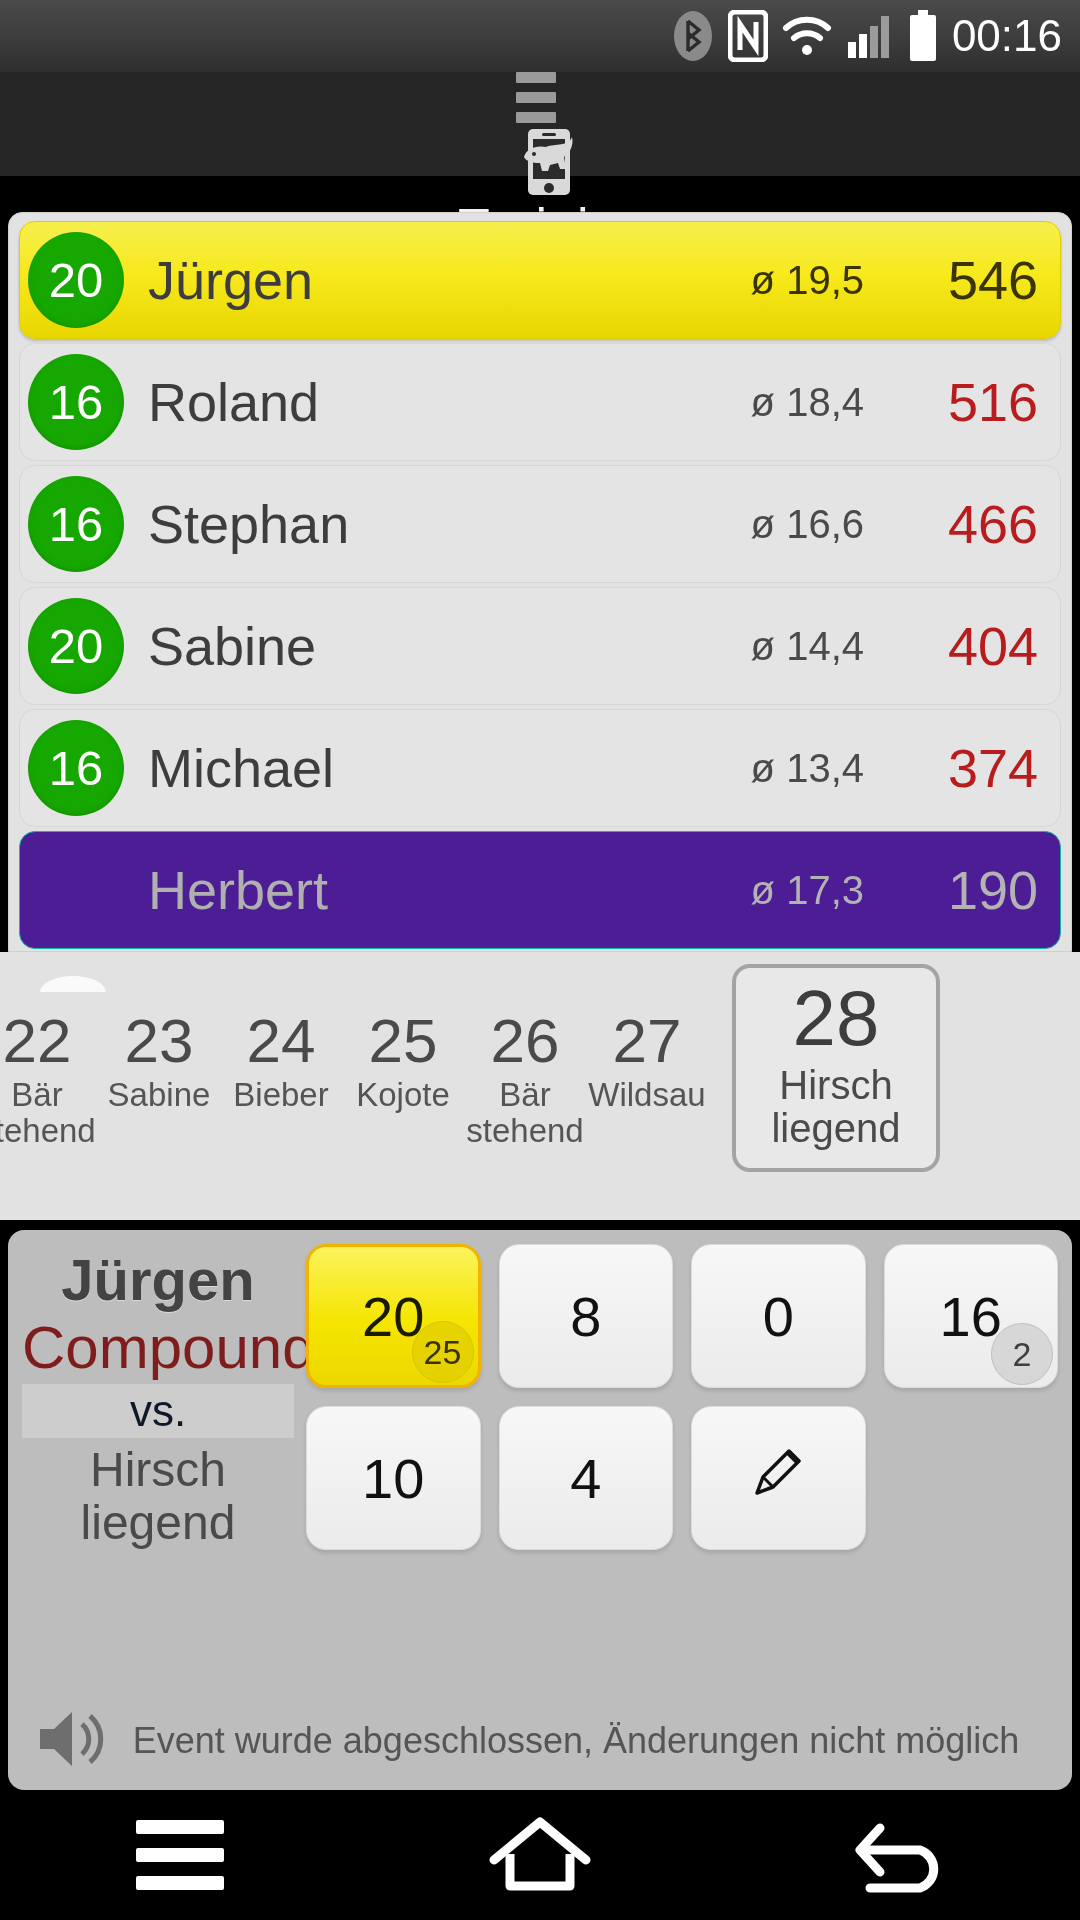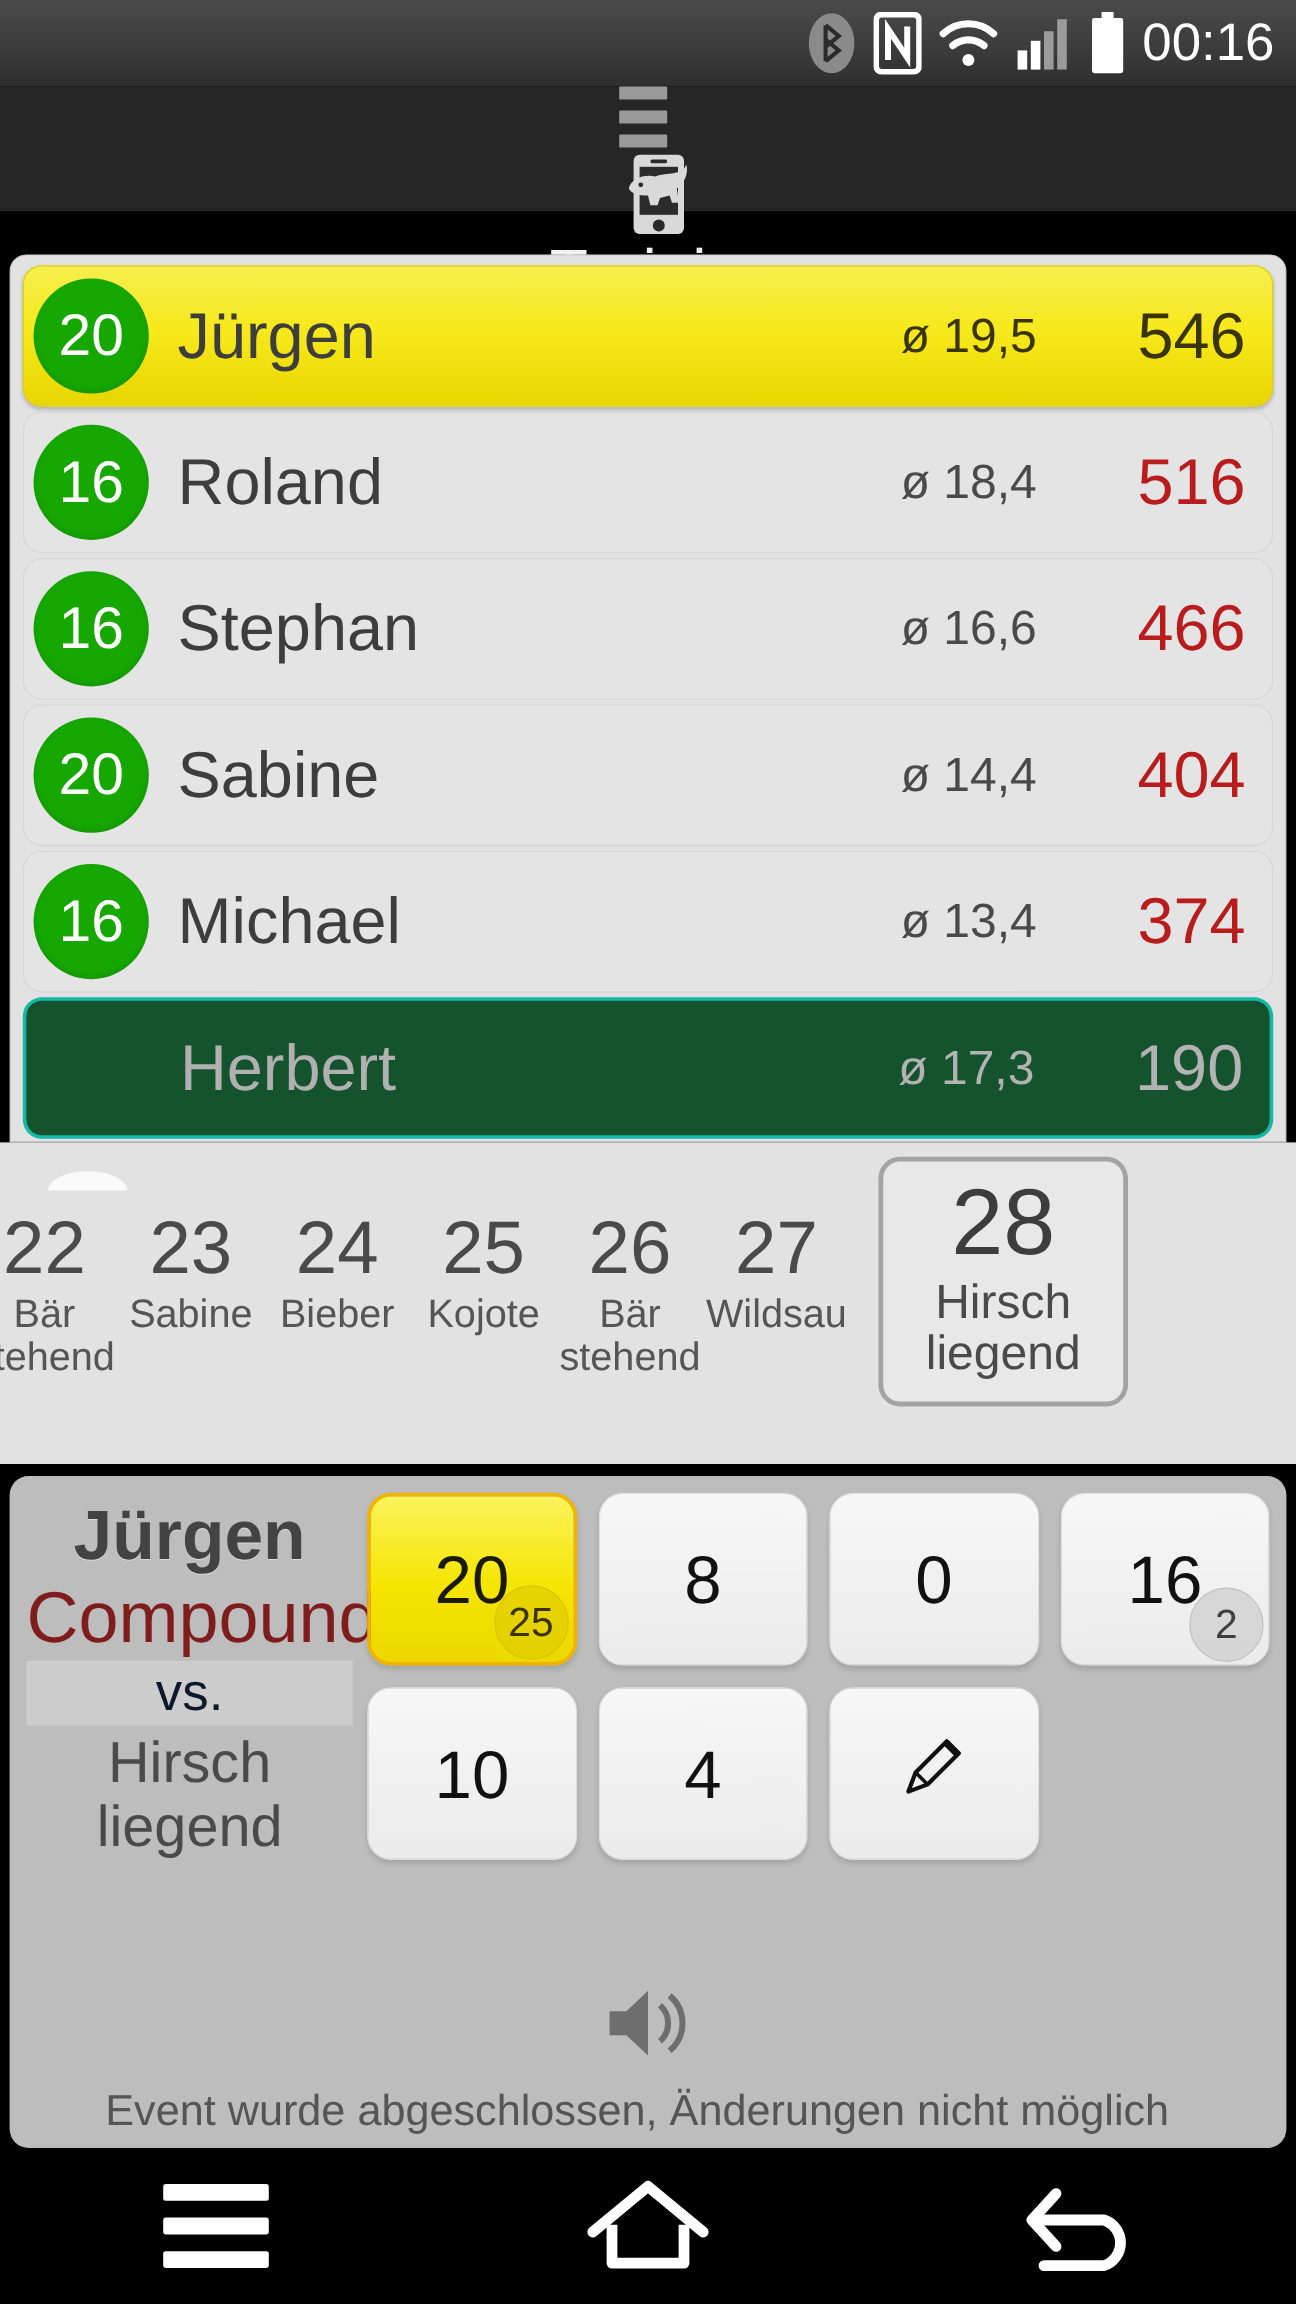--- a/index.html
+++ b/index.html
@@ -53,21 +53,21 @@
   .row {
     position: relative; height: 118px; margin-bottom: 4px;
     border-radius: 16px; display: flex; align-items: center;
     background: #e4e4e4; border: 1px solid #d6d6d6;
   }
   .row.leader {
     background: linear-gradient(180deg,#f5ef4e 0%, #f7e91c 45%, #e8d600 100%);
     border: 1px solid #e0cf00;
     box-shadow: 0 2px 3px rgba(0,0,0,.18);
   }
-  .row.inactive { background: #14532d; border: 3px solid #14b8a6; }
+  .row.inactive { background: #4c1d95; border: 1px solid #14b8a6; }
   .badge {
     position: absolute; left: 8px; top: 50%; transform: translateY(-50%);
     width: 96px; height: 96px; border-radius: 50%;
     background: #16a800;
     display: flex; align-items: center; justify-content: center;
     color: #fff; font-size: 49px; line-height: 1;
     box-shadow: inset 0 -2px 6px rgba(0,0,0,.12);
   }
   .rname {
     margin-left: 128px; font-size: 54px; color: #3d3d3d; font-weight: 400;
@@ -139,21 +139,20 @@
     position: absolute; right: 4px; bottom: 2px;
     width: 62px; height: 62px; border-radius: 50%;
     background: rgba(210,210,210,.85); border: 1px solid #c0c0c0;
     display: flex; align-items: center; justify-content: center;
     font-size: 34px; color: #3f3f3f;
   }
   .skey.active .kbadge { background: rgba(226,205,0,.75); border-color: #d9c400; color: #3a3200; }
   .sp-foot {
     display: flex; align-items: center; padding: 0 24px 10px 24px; gap: 10px;
     margin-top: auto;
-    flex-direction: column;
   }
   .sp-status {
     flex: 1; text-align: center; font-size: 36px; color: #555;
     padding-right: 18px;
   }
 
   
   .navbar {
     position: absolute; bottom: 0; left: 0; width: 1080px; height: 130px;
     background: #000; display: flex; align-items: center; justify-content: space-around;

